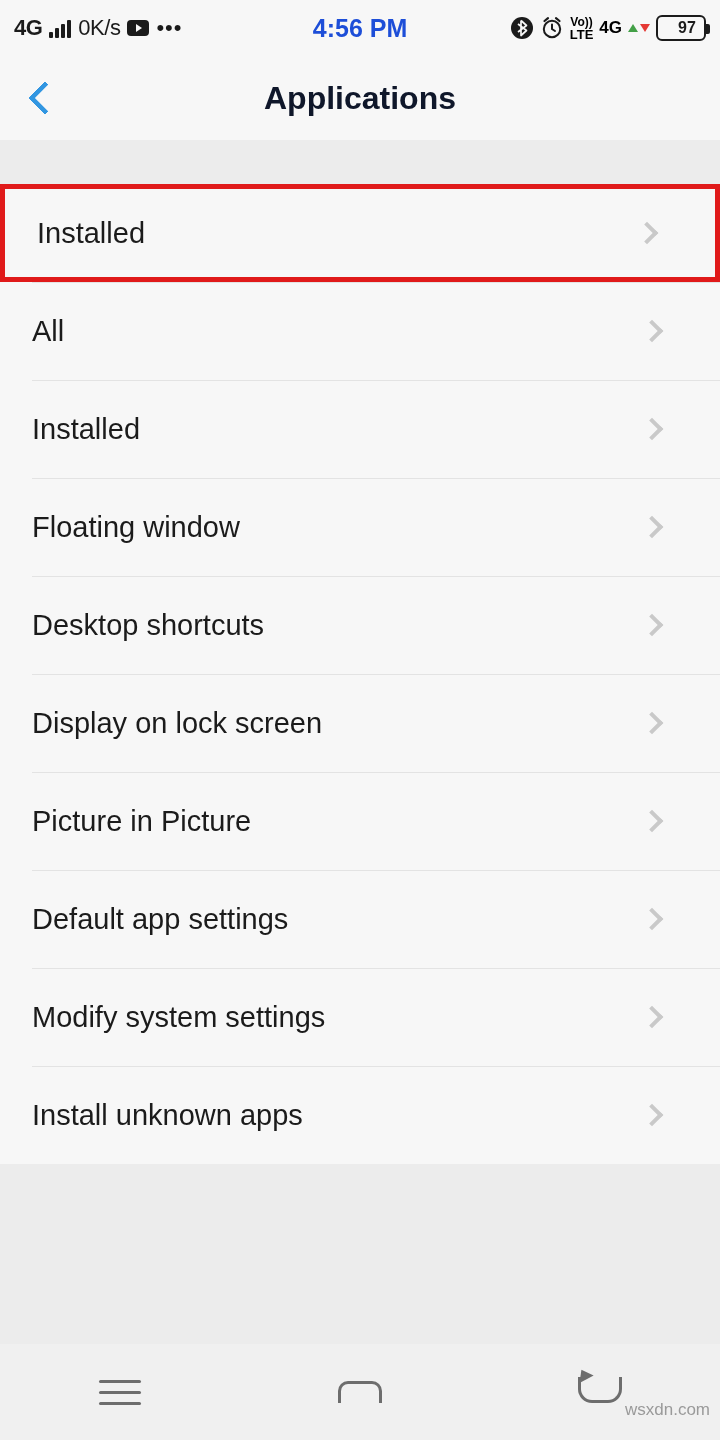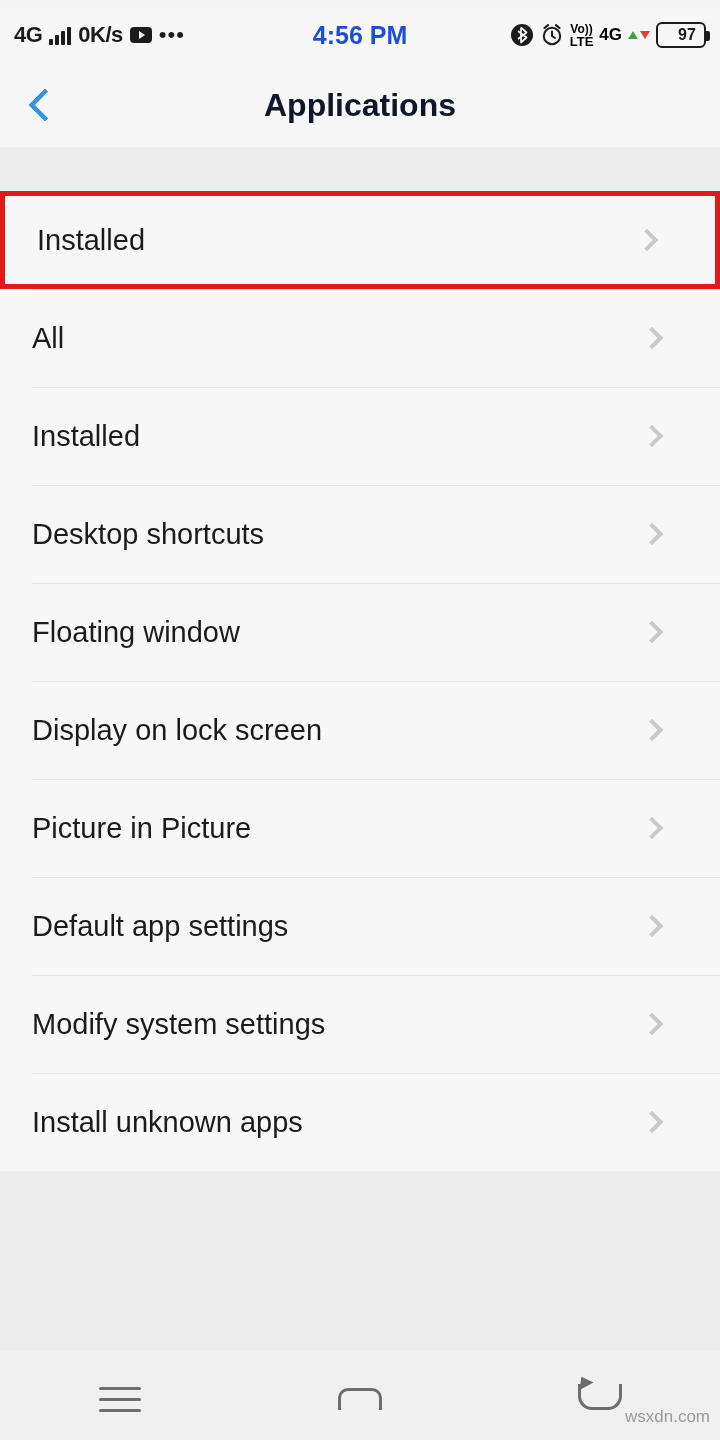--- a/index.html
+++ b/index.html
@@ -8,31 +8,31 @@
     background:#f5f5f5;
     font-family:"Liberation Sans", sans-serif;
     overflow:hidden;
   }
   .phone { position:relative; width:720px; height:1440px; background:#f7f7f7; }
 
   
   .statusbar {
     height:56px; background:#f7f7f7;
     display:flex; align-items:center;
-    padding:0 14px; position:relative;margin-top:7px;
+    padding:0 14px; position:relative;
   }
   .sb-left { display:flex; align-items:center; gap:7px; }
   .sb-net { font-size:22px; font-weight:700; color:#1b1b1b; letter-spacing:-0.5px; }
   .sb-bars { display:flex; align-items:flex-end; gap:2px; height:20px; }
   .sb-bars i { display:block; width:4px; background:#1b1b1b; border-radius:1px; }
   .sb-bars i:nth-child(1){height:6px}
   .sb-bars i:nth-child(2){height:10px}
   .sb-bars i:nth-child(3){height:14px}
   .sb-bars i:nth-child(4){height:18px}
-  .sb-speed { font-size:22px; font-weight:700; color:#1b1b1b; letter-spacing:-0.5px; }
+  .sb-speed { font-size:22px; font-weight:400; color:#1b1b1b; letter-spacing:-0.5px; }
   .sb-yt {
     width:22px;height:16px;background:#1b1b1b;border-radius:4px;
     display:flex;align-items:center;justify-content:center;
   }
   .sb-yt::after{
     content:""; width:0;height:0;
     border-left:6px solid #f7f7f7;
     border-top:4px solid transparent;
     border-bottom:4px solid transparent;
     margin-left:2px;
@@ -225,27 +225,27 @@
       </div>
 
       <div class="row">
         <span class="row-sep"></span>
         <span class="row-label">Installed</span>
         <span class="row-chev"></span>
       </div>
 
       <div class="row">
         <span class="row-sep"></span>
+        <span class="row-label">Floating window</span>
+        <span class="row-chev"></span>
+      </div>
+
+      <div class="row">
+        <span class="row-sep"></span>
         <span class="row-label">Desktop shortcuts</span>
-        <span class="row-chev"></span>
-      </div>
-
-      <div class="row">
-        <span class="row-sep"></span>
-        <span class="row-label">Floating window</span>
         <span class="row-chev"></span>
       </div>
 
       <div class="row">
         <span class="row-sep"></span>
         <span class="row-label">Display on lock screen</span>
         <span class="row-chev"></span>
       </div>
 
       <div class="row">

